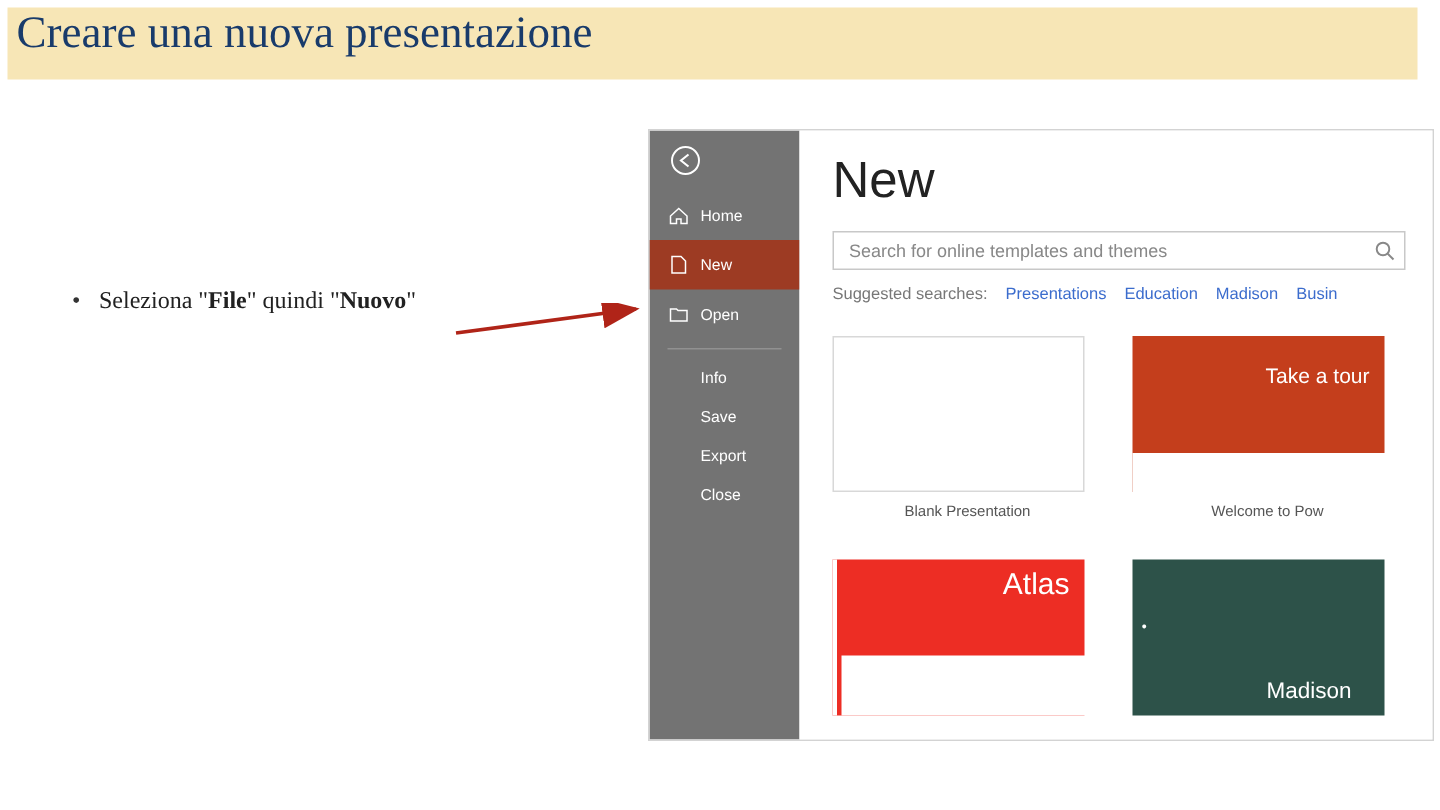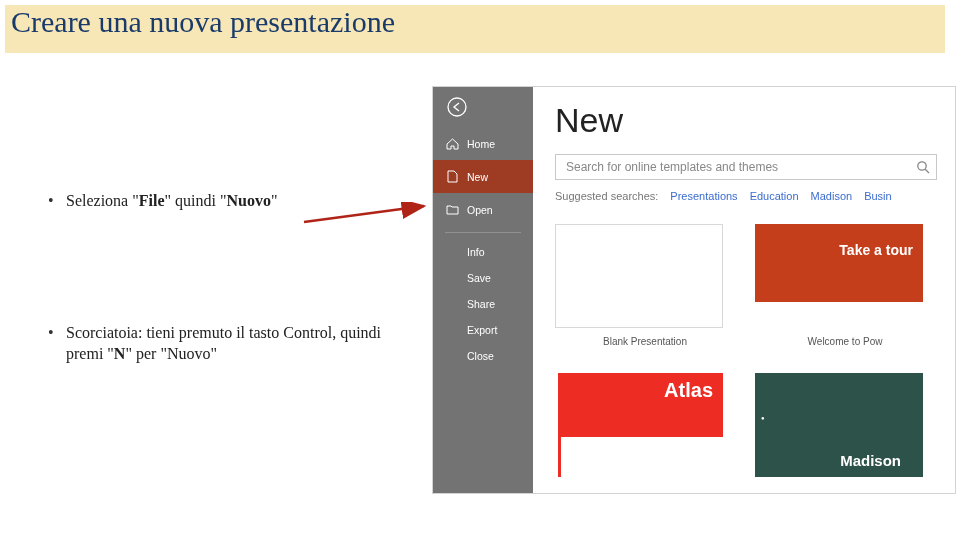--- a/index.html
+++ b/index.html
@@ -32,21 +32,21 @@
   .ppt-main { flex:1; background:#fff; padding:14px 0 0 22px; color:#2a2a2a; overflow:hidden; }
   .ppt-main h2 { font-size:34px; font-weight:300; color:#222; margin-bottom:14px; font-family:"Segoe UI Light","Segoe UI",sans-serif; }
   .search { width:382px; height:26px; border:1px solid #c8c8c8; display:flex; align-items:center; padding:0 6px 0 10px; color:#8a8a8a; font-size:12px; justify-content:space-between; }
   .search .q { color:#888; }
   .search .mag { color:#777; }
   .suggest { font-size:11px; color:#777; margin-top:10px; display:flex; gap:12px; align-items:center; }
   .suggest a { color:#3b6ccd; text-decoration:none; }
 
   .templates { display:flex; gap:20px; margin-top:22px; }
   .tpl { width:180px; }
-  .tpl .thumb { width:168px; height:104px; border:1px solid #d8d8d8; background:#fff; display:flex; align-items:center; justify-content:center; font-size:12px;font-weight:bold; }
+  .tpl .thumb { width:168px; height:104px; border:1px solid #d8d8d8; background:#fff; display:flex; align-items:center; justify-content:center; font-size:12px; }
   .tpl .cap { text-align:center; font-size:10px; color:#555; margin-top:8px; }
   .tpl.tour .thumb { background:#c43e1c; color:#fff; border:none; position:relative; }
   .tpl.tour .thumb .take { position:absolute; right:10px; top:18px; font-size:14px; color:#fff; }
   .tpl.tour .thumb::after { content:""; position:absolute; left:0; bottom:0; width:180px; height:26px; background:#fff; }
 
   .templates.row2 { margin-top:26px; }
   .tpl.madison .thumb { background:#2d5249; border:none; position:relative; }
   .tpl.madison .thumb .dot { position:absolute; left:6px; top:42px; font-size:6px; color:#fff; }
   .tpl.madison .thumb .mtext { position:absolute; bottom:8px; right:22px; color:#fff; font-size:15px; }
   .tpl.atlas .thumb { background:#ed2d24; border:none; position:relative; }
@@ -59,23 +59,20 @@
 </head>
 <body>
 
 <div class="title-banner">
   <h1>Creare una nuova presentazione</h1>
 </div>
 
 <ul class="bullets">
   <li>
     <span>Seleziona "</span><b>File</b><span>" quindi "</span><b>Nuovo</b><span>"</span>
-  </li>
-  <li>
-    <span>Scorciatoia: tieni premuto il tasto Control, quindi premi "</span><b>N</b><span>" per "Nuovo"</span>
   </li>
 </ul>
 
 <svg class="arrow" width="130" height="26">
   <defs>
     <marker id="ah" markerWidth="10" markerHeight="8" refX="9" refY="4" orient="auto">
       <path d="M0,0 L10,4 L0,8 Z" fill="#b02418"></path>
     </marker>
   </defs>
   <line x1="2" y1="20" x2="122" y2="4" stroke="#b02418" stroke-width="2.5" marker-end="url(#ah)"></line>
@@ -112,23 +109,20 @@
           </svg>
         </span>
       <span>Open</span>
     </div>
     <div class="sep"></div>
     <div class="itemtext">
         <span>Info</span>
       </div>
     <div class="itemtext">
         <span>Save</span>
-      </div>
-    <div class="itemtext">
-        <span>Share</span>
       </div>
     <div class="itemtext">
         <span>Export</span>
       </div>
     <div class="itemtext">
         <span>Close</span>
       </div>
   </div>
 
   <div class="ppt-main">

